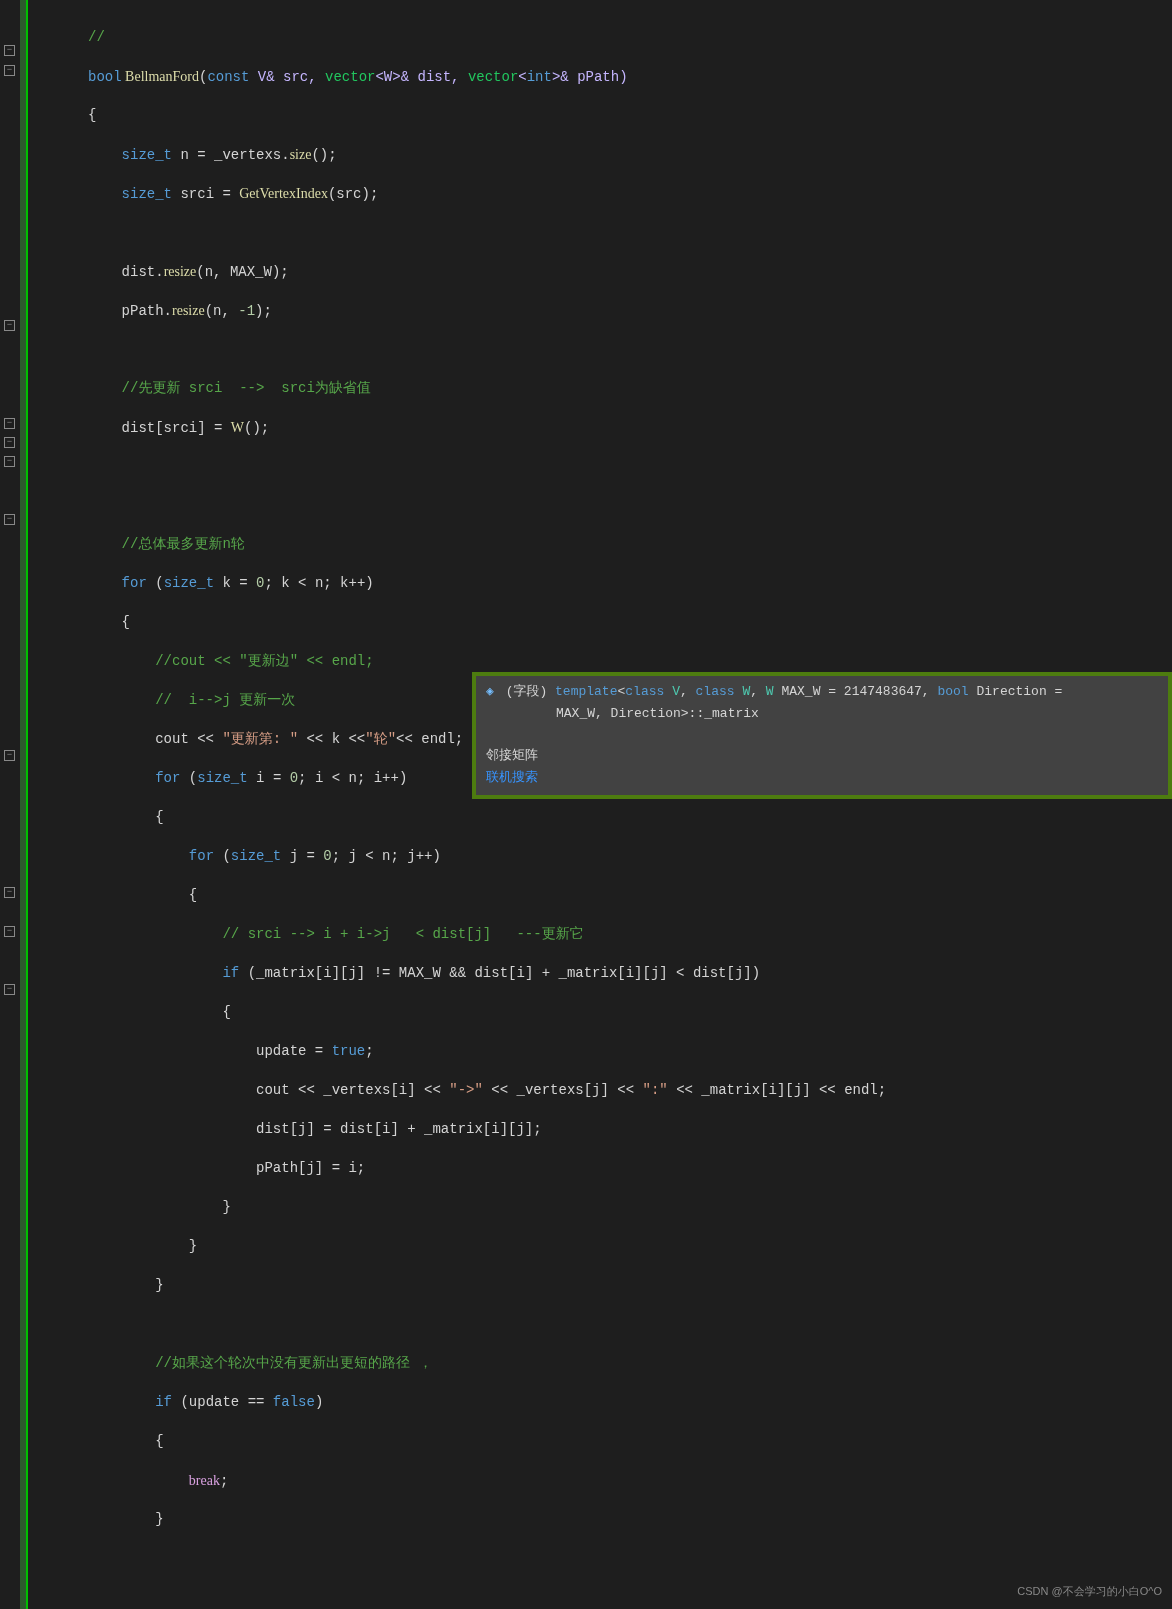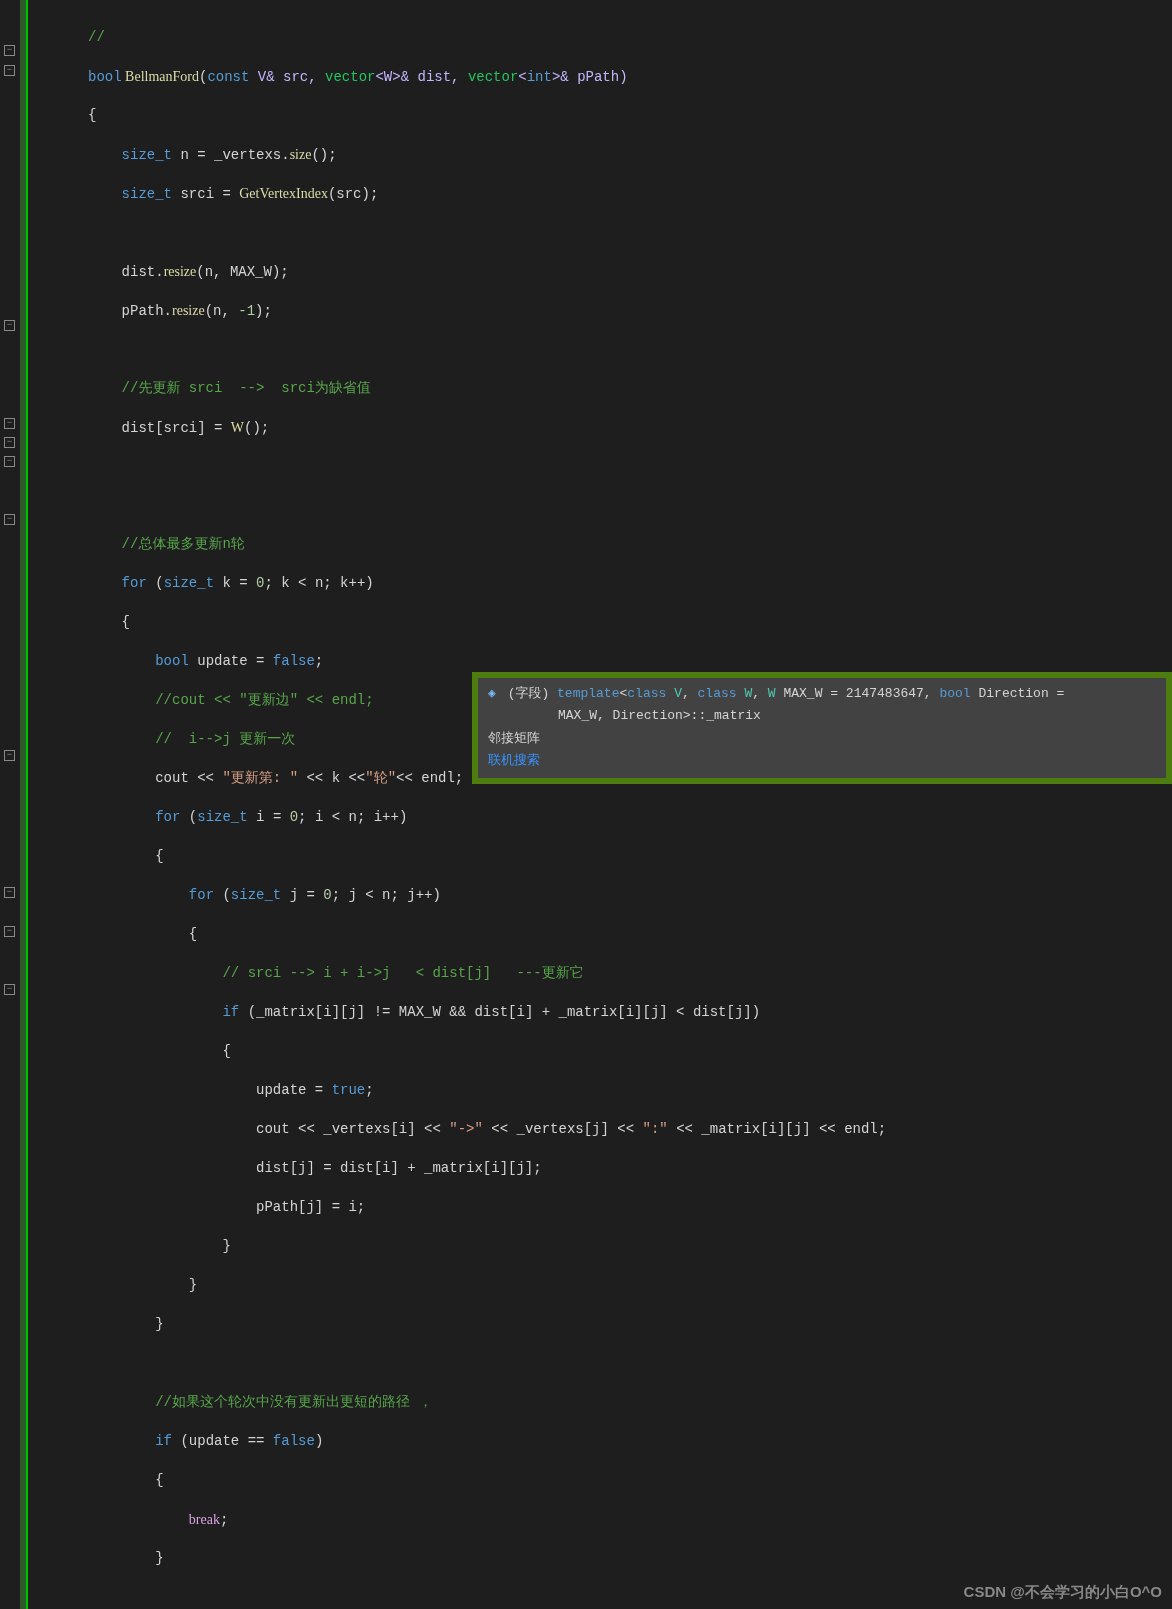--- a/index.html
+++ b/index.html
@@ -66,40 +66,39 @@
 .c-string { color: #D69D85; }
 .c-num { color: #B5CEA8; }
 .c-break { color: #D8A0DF; font-family: Liberation Serif, serif; }
 
 .tooltip {
   position: absolute;
   right: 0;
   top: 672px;
   width: 700px;
   background: #424242;
-  border: 6px solid #4d7c0f;
+  border: 4px solid #4d7c0f;
   padding: 6px 10px;
   font-size: 13px;
   color: #d4d4d4;
   z-index: 10;
 }
 .tooltip .tt-line { margin-bottom: 2px; }
 .tt-keyword { color: #569CD6; }
 .tt-type { color: #4EC9B0; }
 .tt-link { color: #3794FF; cursor: pointer; text-align: center; }
 .tt-icon { color: #75BEFF; margin-right: 4px; }
 
 .watermark {
   position: absolute;
   bottom: 8px;
   right: 10px;
   color: #888;
-  font-size: 15px;
+  font-size: 11px;
   font-family: sans-serif;
-  font-weight: bold;
 }
 </style>
 </head>
 <body>
 
 <div class="editor-container">
   <div class="gutter">
     <div class="gutter-inner"></div>
     <div class="fold-marks">
       <div class="fold-mark" style="top:45px">−</div>
@@ -126,21 +125,20 @@
 <div class="line"><span>    dist.</span><span class="c-func">resize</span><span>(n, MAX_W);</span></div>
 <div class="line"><span>    pPath.</span><span class="c-func">resize</span><span>(n, </span><span class="c-num">-1</span><span>);</span></div>
 <div class="line"></div>
 <div class="line"><span class="c-comment">    //先更新 srci  --&gt;  srci为缺省值</span></div>
 <div class="line"><span>    dist[srci] = </span><span class="c-func">W</span><span>();</span></div>
 <div class="line"></div>
 <div class="line"></div>
 <div class="line"><span class="c-comment">    //总体最多更新n轮</span></div>
 <div class="line"><span>    </span><span class="c-keyword">for</span><span> (</span><span class="c-keyword">size_t</span><span> k = </span><span class="c-num">0</span><span>; k &lt; n; k++)</span></div>
 <div class="line"><span>    {</span></div>
-<div class="line"><span>        </span><span class="c-keyword">bool</span><span> update = </span><span class="c-keyword">false</span><span>;</span></div>
 <div class="line"><span class="c-comment">        //cout &lt;&lt; "更新边" &lt;&lt; endl;</span></div>
 <div class="line"><span class="c-comment">        //  i--&gt;j 更新一次</span></div>
 <div class="line"><span>        cout &lt;&lt; </span><span class="c-string">"更新第: "</span><span> &lt;&lt; k &lt;&lt;</span><span class="c-string">"轮"</span><span>&lt;&lt; endl;</span></div>
 <div class="line"><span>        </span><span class="c-keyword">for</span><span> (</span><span class="c-keyword">size_t</span><span> i = </span><span class="c-num">0</span><span>; i &lt; n; i++)</span></div>
 <div class="line"><span>        {</span></div>
 <div class="line"><span>            </span><span class="c-keyword">for</span><span> (</span><span class="c-keyword">size_t</span><span> j = </span><span class="c-num">0</span><span>; j &lt; n; j++)</span></div>
 <div class="line"><span>            {</span></div>
 <div class="line"><span class="c-comment">                // srci --&gt; i + i-&gt;j   &lt; dist[j]   ---更新它</span></div>
 <div class="line"><span>                </span><span class="c-keyword">if</span><span> (_matrix[i][j] != MAX_W &amp;&amp; dist[i] + _matrix[i][j] &lt; dist[j])</span></div>
 <div class="line"><span>                {</span></div>
@@ -181,17 +179,17 @@
   </div>
 </div>
 
 <div class="tooltip">
   <div class="tt-line">
     <span class="tt-icon">◈</span>
     <span>(字段)</span>
     <span class="tt-keyword">template</span><span>&lt;</span><span class="tt-keyword">class</span> <span class="tt-type">V</span>, <span class="tt-keyword">class</span> <span class="tt-type">W</span>, <span class="tt-type">W</span> <span>MAX_W = 2147483647,</span> <span class="tt-keyword">bool</span> <span>Direction = </span>
   </div>
   <div class="tt-line" style="padding-left:70px">MAX_W, Direction&gt;::_matrix</div>
-  <div class="tt-line" style="margin-top:4px">邻接矩阵</div>
+  <div class="tt-line" style="margin-top:23px">邻接矩阵</div>
   <div class="tt-line"><span class="tt-link">联机搜索</span></div>
 </div>
 
 <div class="watermark">CSDN @不会学习的小白O^O</div>
 
 </body></html>

